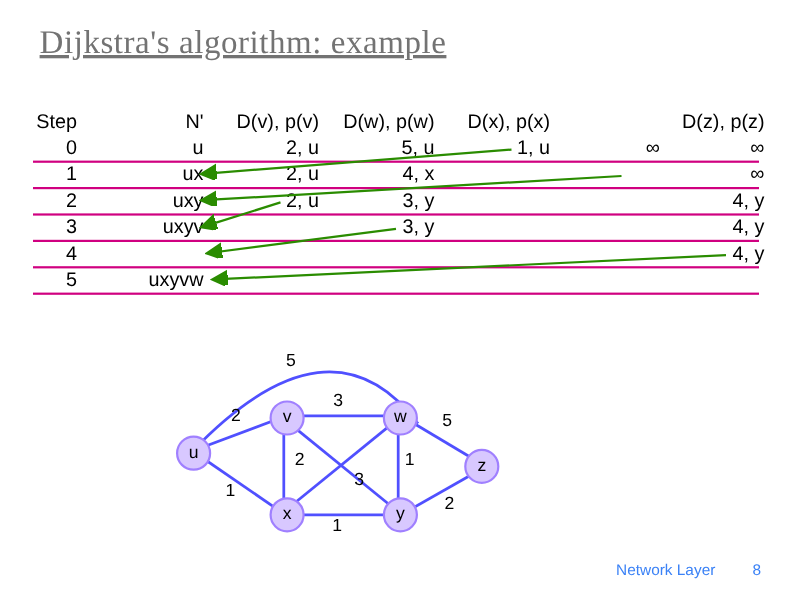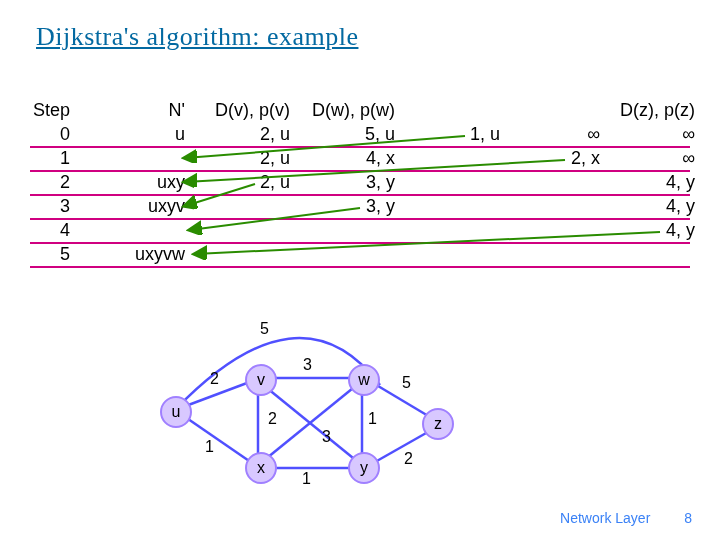--- a/index.html
+++ b/index.html
@@ -10,23 +10,23 @@
     font-family: "Georgia", "Times New Roman", serif;
     position: relative;
     overflow: hidden;
   }
 
   .slide { position: relative; width: 100%; height: 100%; }
 
   
   .title-wrap { padding: 22px 0 0 36px; }
   .title {
-    font-size: 26px;
+    font-size: 30px;
     font-weight: 400;
-    color: #0369a1;
+    color: #737373;
     text-decoration: underline;
     letter-spacing: 0.5px;
   }
 
   
   .tbl {
     position: absolute;
     top: 100px;
     left: 30px;
     width: 660px;
@@ -122,37 +122,38 @@
     <span class="title">Dijkstra's algorithm: example</span>
   </div>
 
   <div class="tbl">
 
     <div class="row" style="top:0;">
       <div class="cell c-step">Step</div>
       <div class="cell c-n">N'</div>
       <div class="cell c-dw">D(w), p(w)</div>
       <div class="cell c-dv">D(v), p(v)</div>
+      <div class="cell c-dx">D(x), p(x)</div>
       <div class="cell c-dz">D(z), p(z)</div>
     </div>
 
     <div class="row" style="top:24px;">
       <div class="cell c-step">0</div>
       <div class="cell c-n">u</div>
       <div class="cell c-dv">2, u</div>
       <div class="cell c-dw">5, u</div>
       <div class="cell c-dx">1, u</div>
       <div class="cell c-dy">∞</div>
       <div class="cell c-dz">∞</div>
     </div>
     <div class="row" style="top:48px;">
       <div class="cell c-step">1</div>
+      <div class="cell c-n">ux</div>
       <div class="cell c-dv">2, u</div>
       <div class="cell c-dw">4, x</div>
-      <div class="cell c-dy">2, x</div>
       <div class="cell c-dz">∞</div>
     </div>
     <div class="row" style="top:72px;">
       <div class="cell c-step">2</div>
       <div class="cell c-n">uxy</div>
       <div class="cell c-dv">2, u</div>
       <div class="cell c-dw">3, y</div>
       <div class="cell c-dz">4, y</div>
     </div>
     <div class="row" style="top:96px;">

